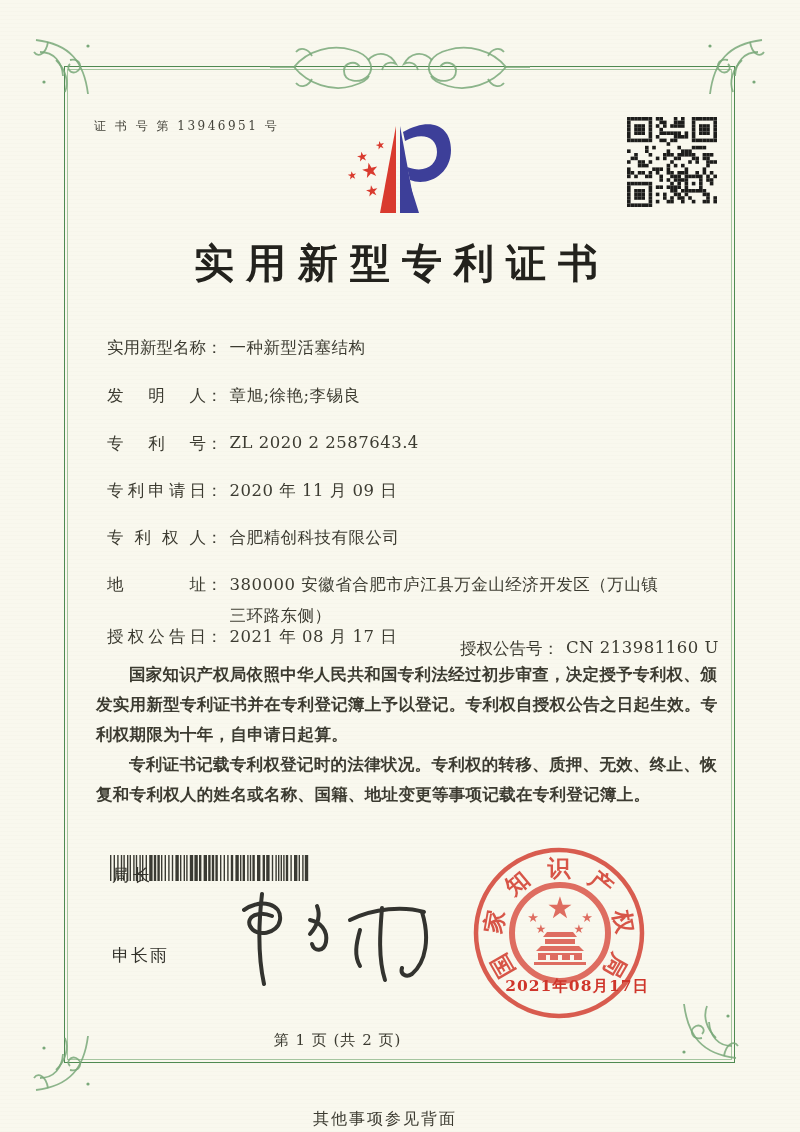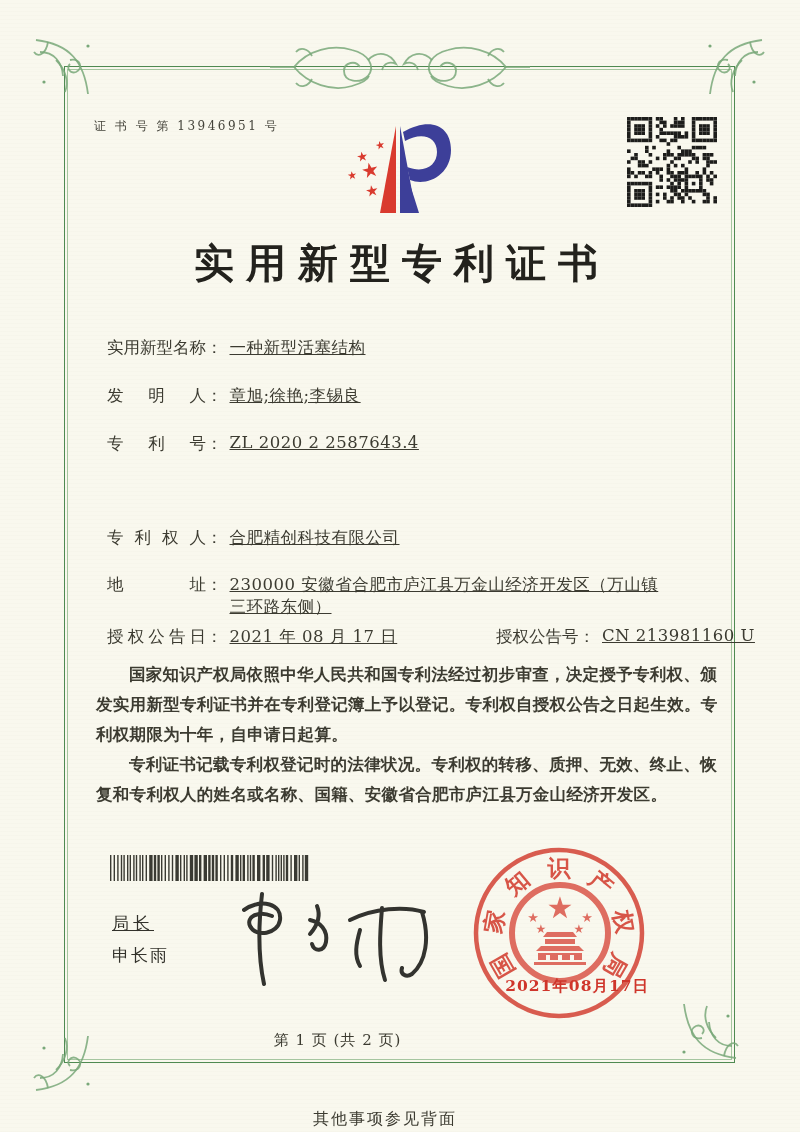--- a/index.html
+++ b/index.html
@@ -14,27 +14,27 @@
   .frame-inner{position:absolute;inset:2px;border:1px solid #a6c6a0;}
   .orn{position:absolute;pointer-events:none;}
   .cert-no{position:absolute;left:94px;top:118px;font-size:12px;letter-spacing:2.5px;color:#44433a;}
   .logo{position:absolute;left:325px;top:108px;width:160px;height:130px;}
   .qr{position:absolute;left:627px;top:117px;width:90px;height:90px;}
   .title{position:absolute;left:0;right:0;top:236px;margin:0;text-align:center;
          font-size:40px;font-weight:bold;letter-spacing:12px;padding-left:4px;color:#23221d;}
   .row{position:absolute;left:107px;font-size:16.5px;color:#3c3b31;white-space:nowrap;}
   .flabel{display:inline-block;width:99px;text-align:justify;text-align-last:justify;text-justify:inter-character;vertical-align:top;}
   .fcolon{display:inline-block;vertical-align:top;}
-  .fvalue{display:inline-block;margin-left:7px;vertical-align:top;letter-spacing:.5px;text-decoration:underline;}
-  .addr-l2{display:block;}
-  .grant-right{position:absolute;left:353px;top:0;white-space:nowrap;margin-left:36px;}
+  .fvalue{display:inline-block;margin-left:7px;vertical-align:top;letter-spacing:.5px;}
+  .addr-l2{display:block;margin-top:9px;}
+  .grant-right{position:absolute;left:353px;top:12px;white-space:nowrap;}
   .paras{position:absolute;left:96px;top:660px;width:630px;font-size:16.5px;line-height:30px;color:#3c3b31;letter-spacing:.3px;}
   .paras p{margin:0;text-indent:2em;font-weight:bold;}
   .barcode{position:absolute;left:110px;top:855px;width:200px;height:26px;opacity:.9;}
-  .sig-title{position:absolute;left:112px;top:912px;font-size:17px;letter-spacing:4px;color:#33322b;text-decoration:underline;}
+  .sig-title{position:absolute;left:112px;top:864px;font-size:17px;letter-spacing:4px;color:#33322b;}
   .sig-name{position:absolute;left:112px;top:944px;font-size:17px;letter-spacing:2px;color:#33322b;text-align:right;}
   .sig-svg{position:absolute;left:222px;top:880px;width:215px;height:112px;opacity:.92;}
   .seal{position:absolute;left:470px;top:844px;width:178px;height:178px;opacity:.93;}
   .seal-date{position:absolute;left:489px;top:976px;width:160px;text-align:right;color:#cf352b;
              font-size:15.5px;font-weight:bold;letter-spacing:1px;white-space:nowrap;}
   .page-num{position:absolute;left:64px;width:547px;top:1031px;text-align:center;font-size:15px;letter-spacing:1px;color:#3c3b31;}
   .back-note{position:absolute;left:0;right:30px;top:1077px;text-align:center;font-size:16px;letter-spacing:2px;color:#3c3b31;margin-top:32px;}
   .green-stroke{stroke:#79a879;fill:none;stroke-width:1.8;opacity:.85;}
 </style>
 </head>
@@ -395,34 +395,37 @@
 
   <div class="row" style="top:337px">
     <span class="flabel">实用新型名称</span><span class="fcolon">：</span><span class="fvalue">一种新型活塞结构</span>
   </div>
   <div class="row" style="top:385px">
     <span class="flabel">发明人</span><span class="fcolon">：</span><span class="fvalue">章旭;徐艳;李锡良</span>
   </div>
   <div class="row" style="top:433px">
     <span class="flabel">专利号</span><span class="fcolon">：</span><span class="fvalue">ZL 2020 2 2587643.4</span>
   </div>
+  <div class="row" style="top:480px">
+    <span class="flabel">专利申请日</span><span class="fcolon">：</span><span class="fvalue">2020 年 11 月 09 日</span>
+  </div>
   <div class="row" style="top:527px">
     <span class="flabel">专利权人</span><span class="fcolon">：</span><span class="fvalue">合肥精创科技有限公司</span>
   </div>
   <div class="row" style="top:574px">
-    <span class="flabel">地址</span><span class="fcolon">：</span><span class="fvalue"><span>230000 安徽省合肥市庐江县万金山经济开发区（万山镇</span><span class="addr-l2">三环路东侧）</span></span>
+    <span class="flabel">地址</span><span class="fcolon">：</span><span class="fvalue"><span>380000 安徽省合肥市庐江县万金山经济开发区（万山镇</span><span class="addr-l2">三环路东侧）</span></span>
   </div>
   <div class="row" style="top:626px;width:620px">
     <span class="flabel">授权公告日</span><span class="fcolon">：</span><span class="fvalue">2021 年 08 月 17 日</span>
     <span class="grant-right"><span>授权公告号</span><span>：</span><span class="fvalue">CN 213981160 U</span></span>
   </div>
 
   <div class="paras">
     <p>国家知识产权局依照中华人民共和国专利法经过初步审查，决定授予专利权、颁发实用新型专利证书并在专利登记簿上予以登记。专利权自授权公告之日起生效。专利权期限为十年，自申请日起算。</p>
-    <p>专利证书记载专利权登记时的法律状况。专利权的转移、质押、无效、终止、恢复和专利权人的姓名或名称、国籍、安徽省合肥市庐江县万金山经济开发区。</p>
+    <p>专利证书记载专利权登记时的法律状况。专利权的转移、质押、无效、终止、恢复和专利权人的姓名或名称、国籍、地址变更等事项记载在专利登记簿上。</p>
   </div>
 
   <svg class="barcode" id="barcode-svg" viewBox="0 0 200 26" preserveAspectRatio="none">
       <g fill="#26261f">
         <rect x="0" y="0" width="1.4" height="26"></rect>
         <rect x="3.6" y="0" width="1.4" height="26"></rect>
         <rect x="7.2" y="0" width="1.4" height="26"></rect>
         <rect x="10.8" y="0" width="1.4" height="26"></rect>
         <rect x="13.4" y="0" width="1.4" height="26"></rect>
         <rect x="17" y="0" width="1.4" height="26"></rect>

